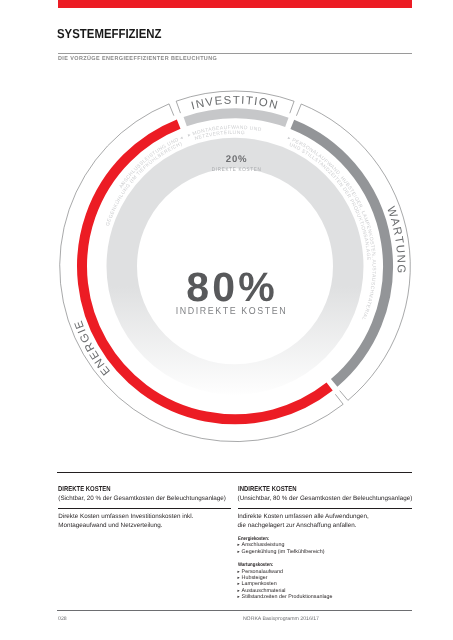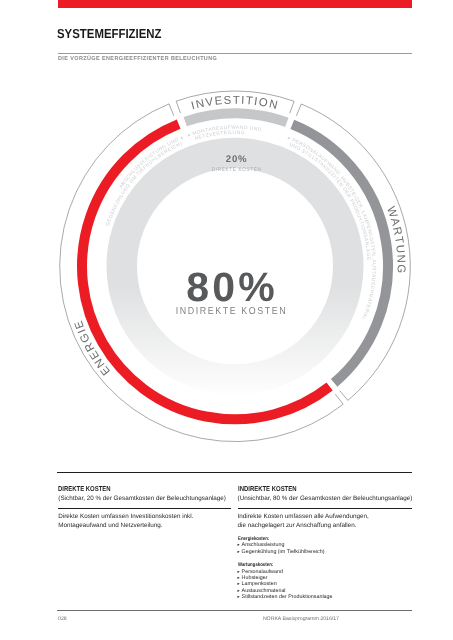--- a/index.html
+++ b/index.html
@@ -1,19 +1,19 @@
 <!DOCTYPE html>
 <html><head>
 <meta charset="utf-8">
 <title>Systemeffizienz</title>
 <style>
   html,body{margin:0;padding:0;}
   body{width:453px;height:640px;background:#fff;font-family:"Liberation Sans",sans-serif;overflow:hidden;}
   *{-webkit-font-smoothing:antialiased;text-rendering:geometricPrecision;}
-  .page{position:relative;width:360px;height:640px;padding-left:20px;}
+  .page{position:relative;width:360px;height:640px;}
   .topbar{position:absolute;left:58px;top:0;width:354px;height:8px;background:#ec1c24;}
   .title{position:absolute;left:57.4px;top:25.5px;font-size:13px;font-weight:bold;letter-spacing:0px;color:#1a1a1a;transform:scaleX(0.877);transform-origin:0 0;}
   .rule{position:absolute;left:58px;top:53px;width:354px;height:1px;background:#9a9a9a;}
   .subtitle{position:absolute;left:58px;top:56.2px;font-size:5.7px;font-weight:bold;letter-spacing:.42px;color:#8b8b8b;transform:scaleX(0.96);transform-origin:0 0;}
   svg.donut{position:absolute;left:0;top:0;}
   .rule2{position:absolute;left:57.4px;top:472px;width:354.6px;height:1.2px;background:#231f20;}
   .rule3a{position:absolute;left:57.6px;top:508px;width:173.3px;height:1px;background:#231f20;}
   .rule3b{position:absolute;left:238.4px;top:508px;width:173.6px;height:1px;background:#231f20;}
   .col{position:absolute;top:485px;}
   .col-left{left:58.3px;}

